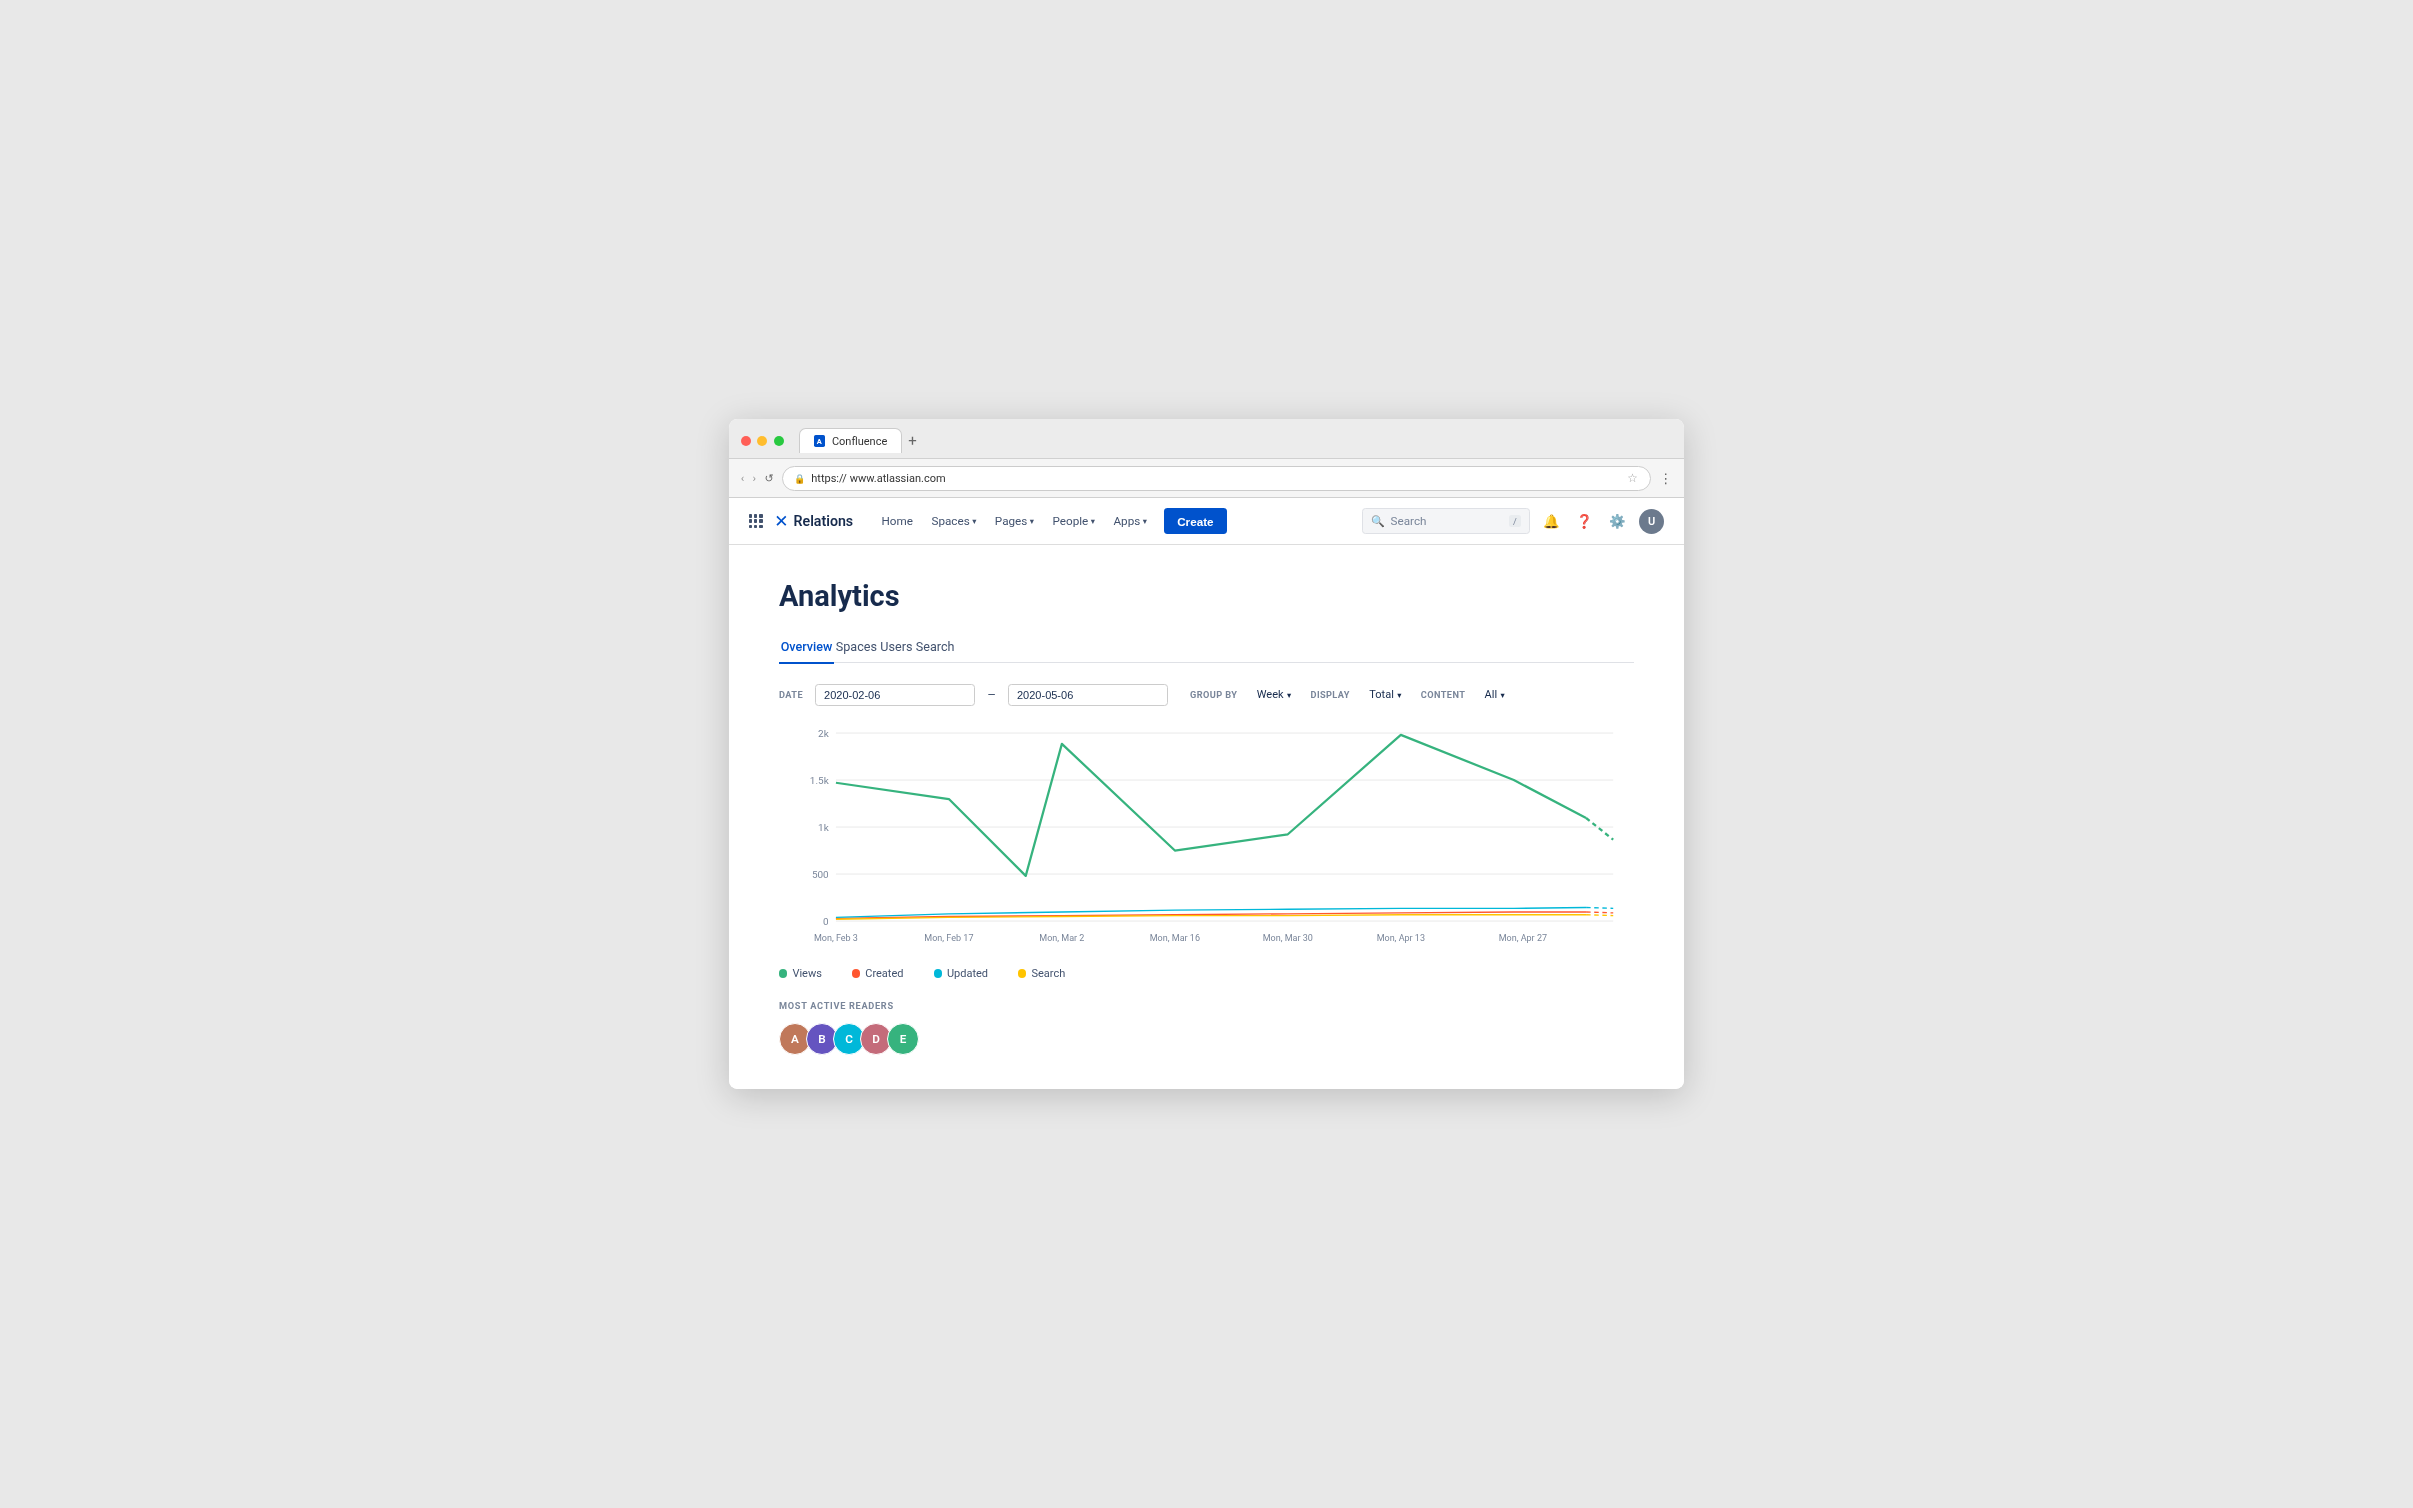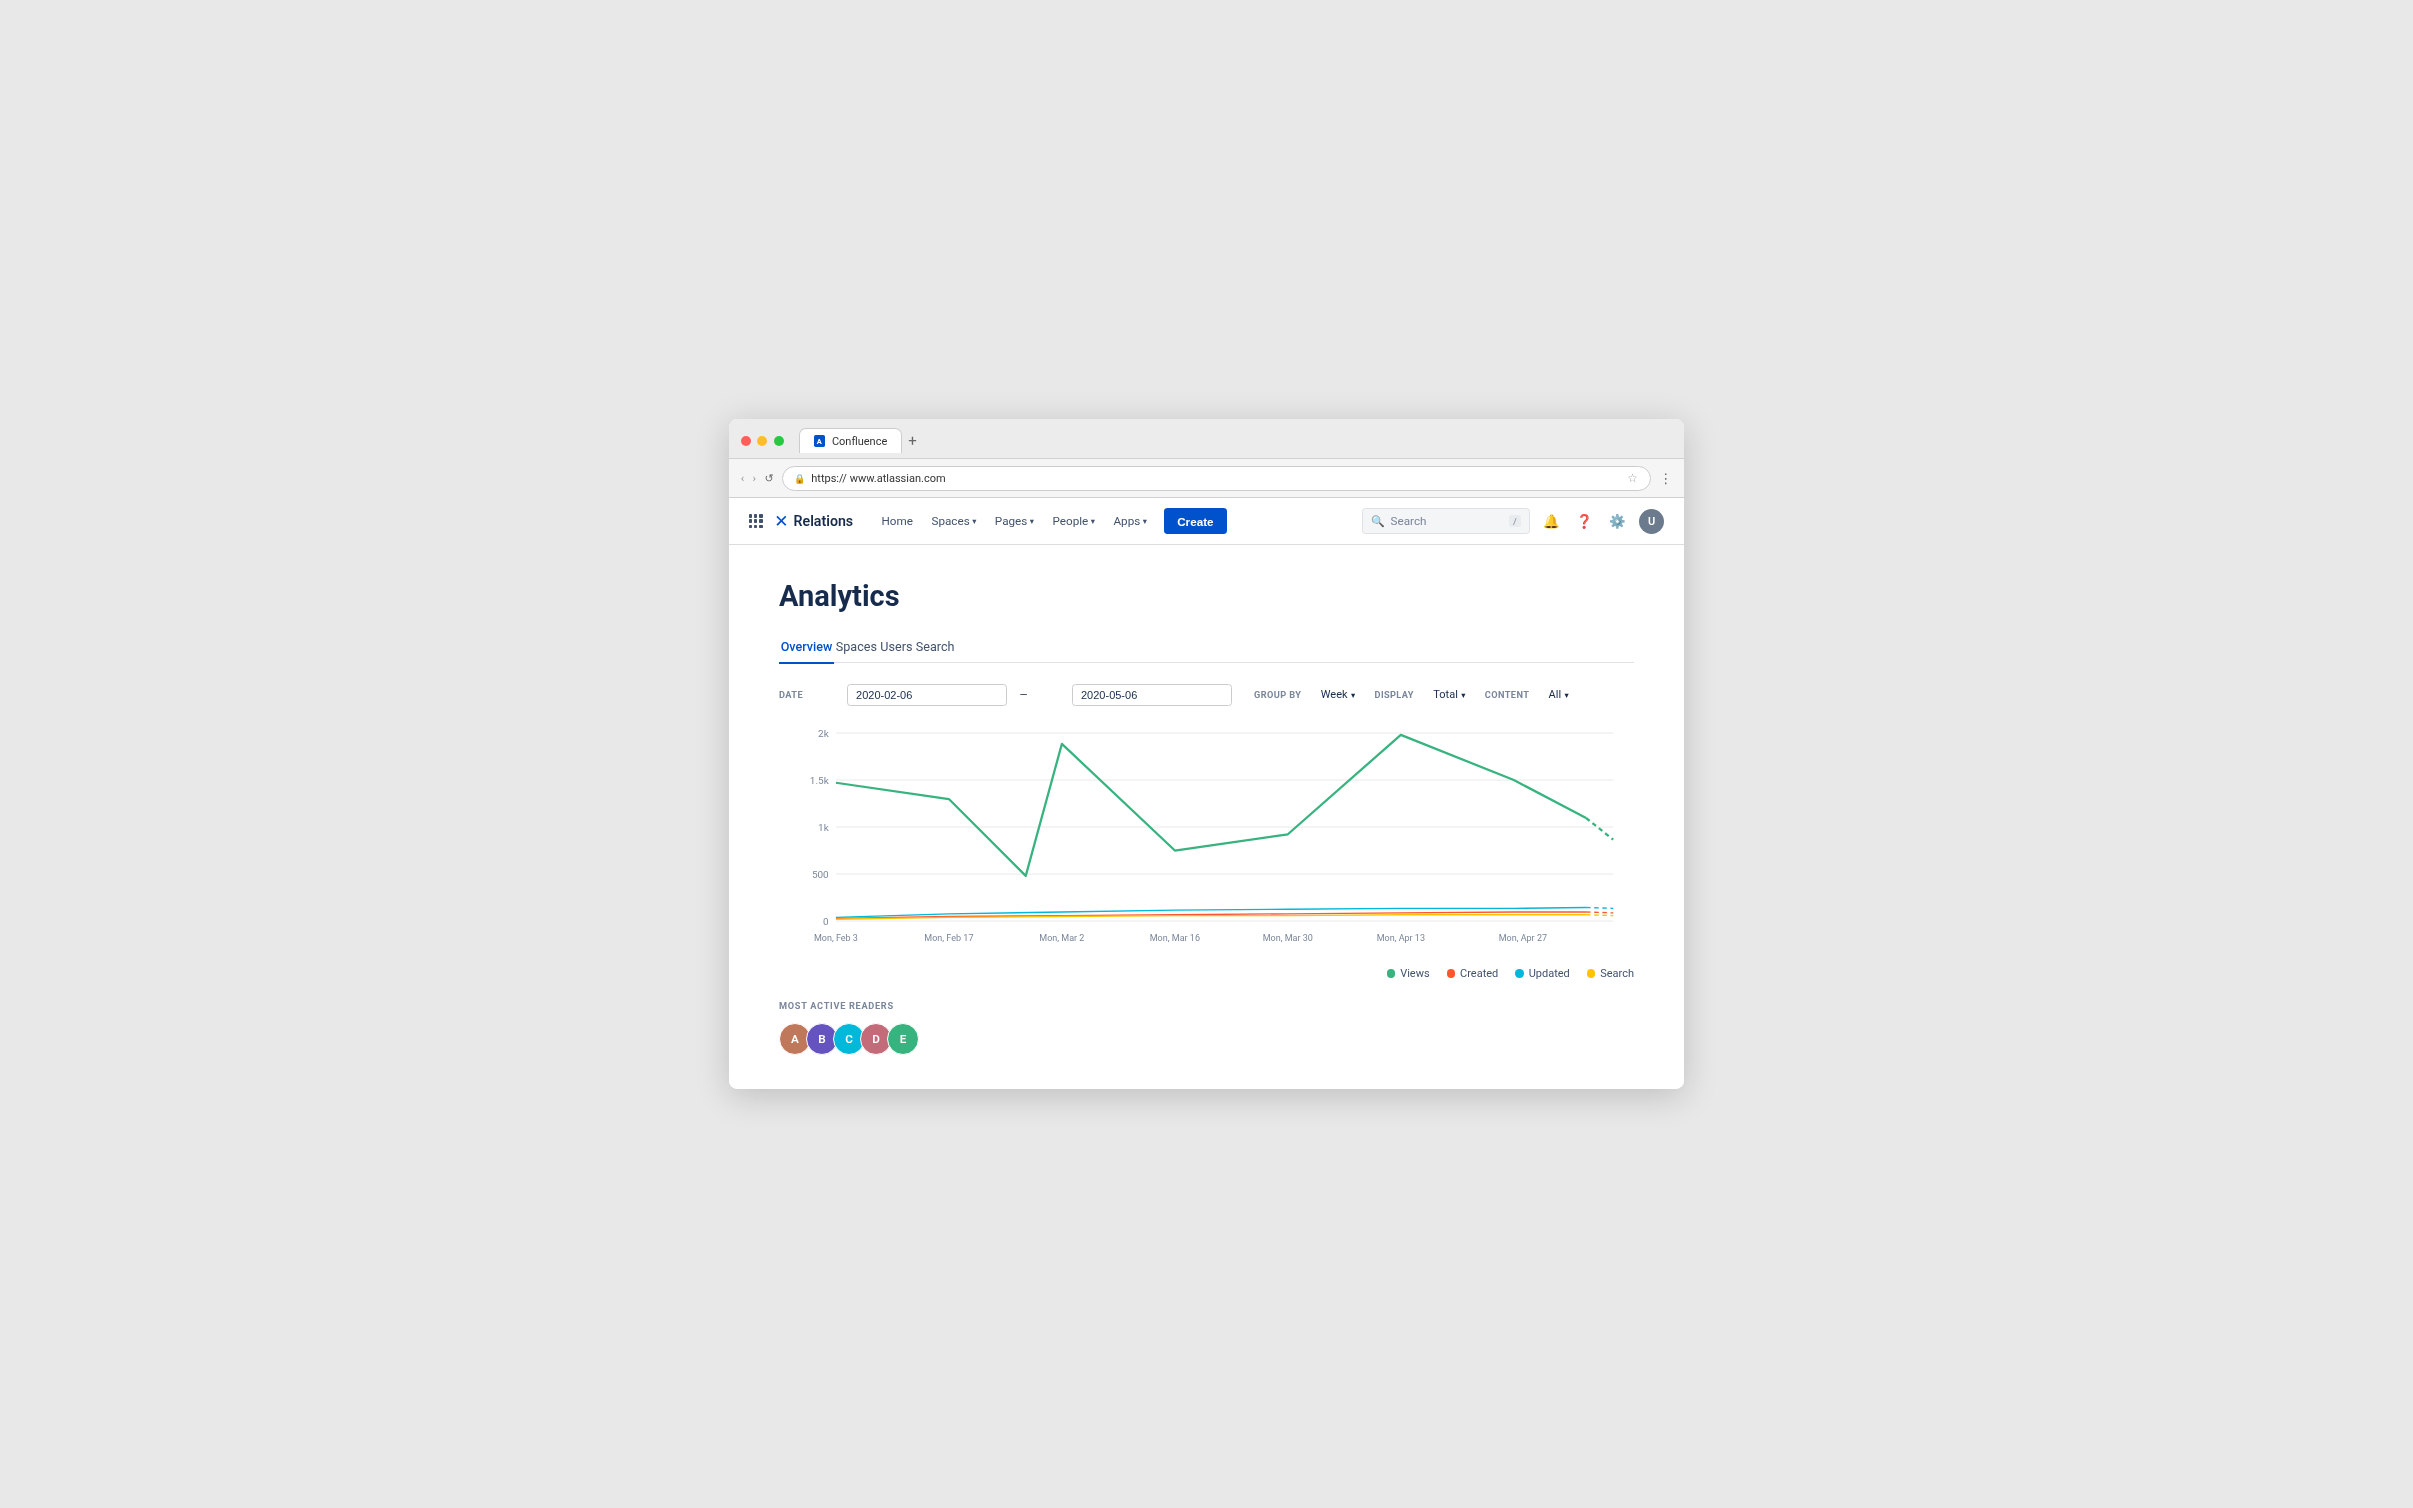--- a/index.html
+++ b/index.html
@@ -238,21 +238,20 @@
       color: #7a869a;
       letter-spacing: 0.4px;
     }
     .filter-input {
       border: 0.8px solid #ccc;
       border-radius: 3.4px;
       padding: 4.2px 8.4px;
       font-size: 11px;
       color: #172b4d;
       background: #fff;
-      margin-left: 32px;
     }
     .filter-dash { color: #42526e; }
     .filter-select {
       display: flex;
       align-items: center;
       gap: 3.4px;
       border: 0.8px solid transparent;
       border-radius: 3.4px;
       padding: 4.2px 6.7px;
       font-size: 11px;
@@ -266,22 +265,22 @@
       position: relative;
       width: 100%;
       height: 235px;
       margin-bottom: 8.4px;
     }
     .chart-svg { width: 100%; height: 100%; }
 
     
     .chart-legend {
       display: flex;
-      justify-content: flex-end;
-      gap: 17px;
+      justify-content: flex-start;
+      gap: 30px;
       margin-bottom: 20px;
     }
     .legend-item {
       display: flex;
       align-items: center;
       gap: 5px;
       font-size: 11px;
       color: #42526e;
     }
     .legend-dot {

